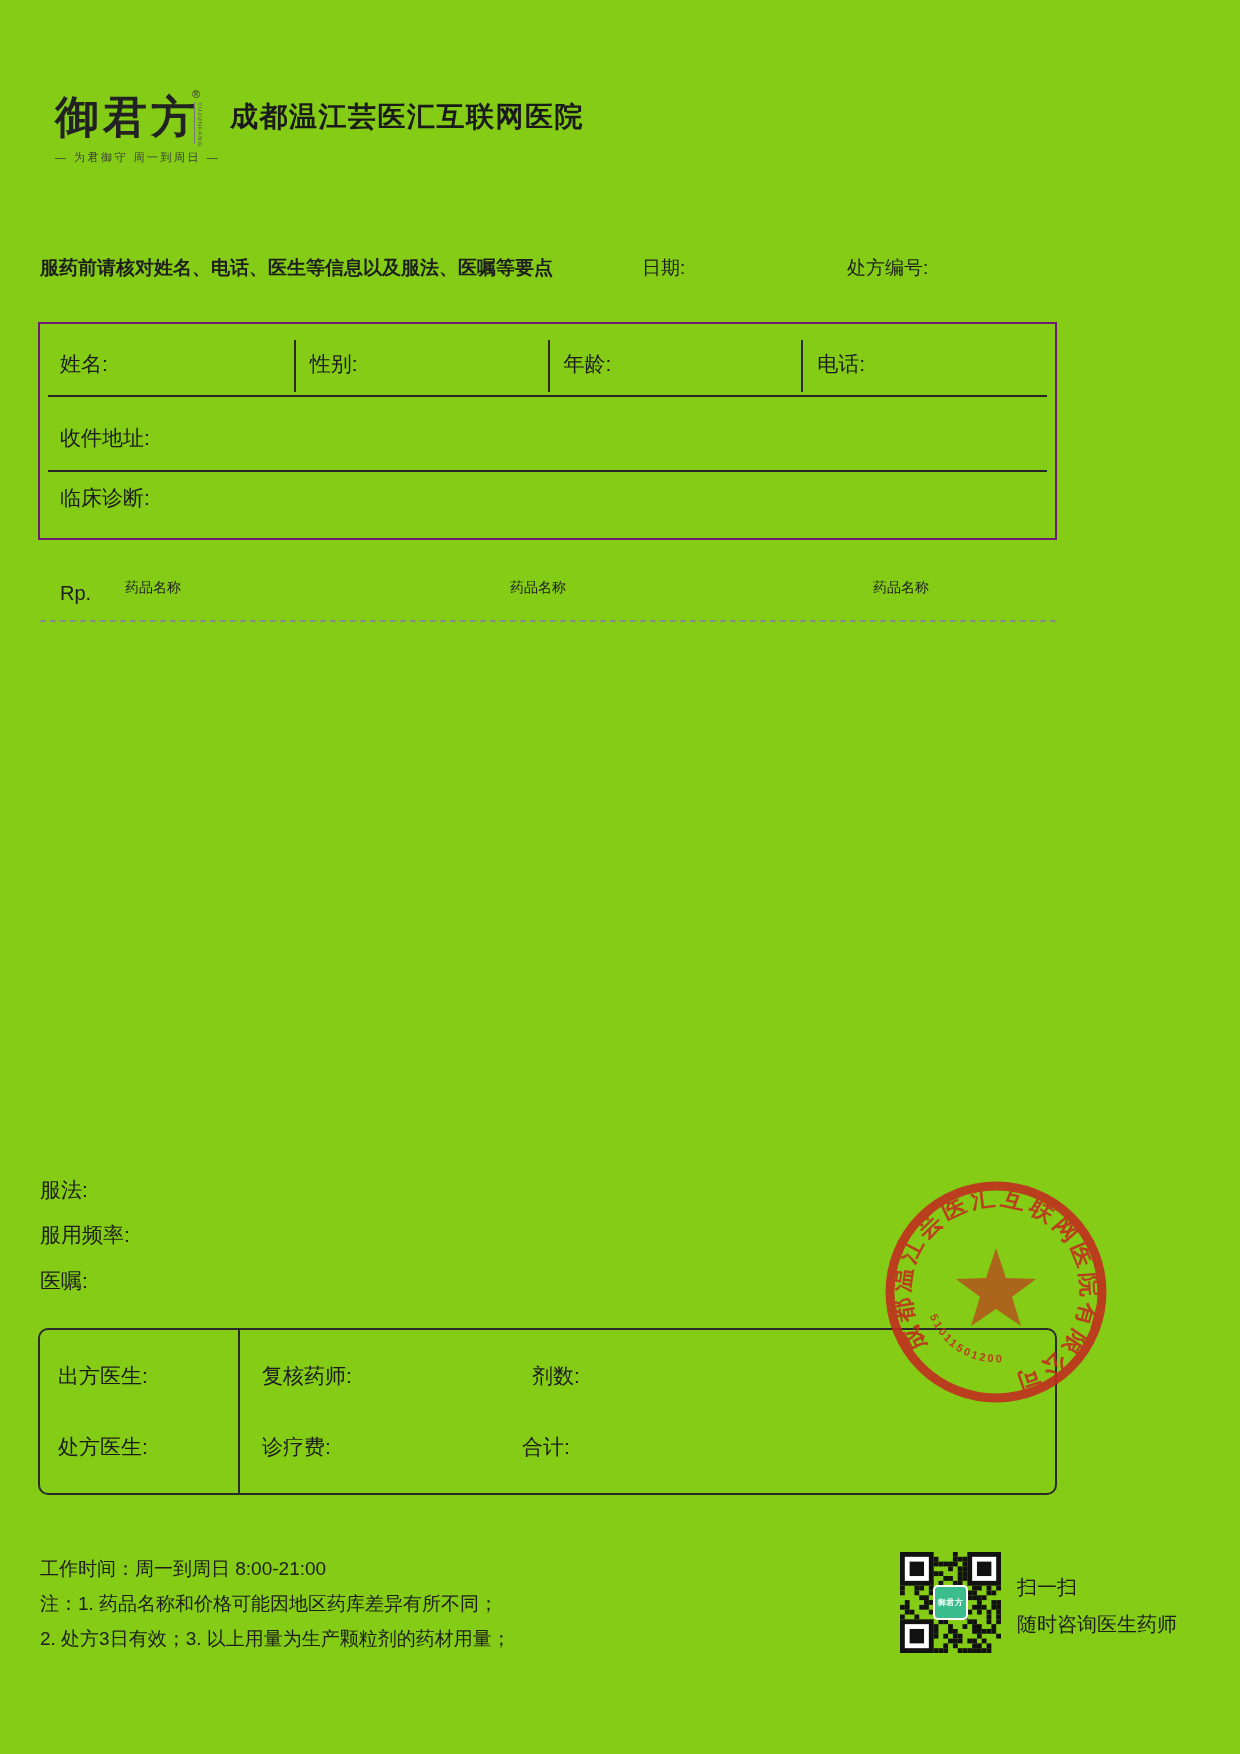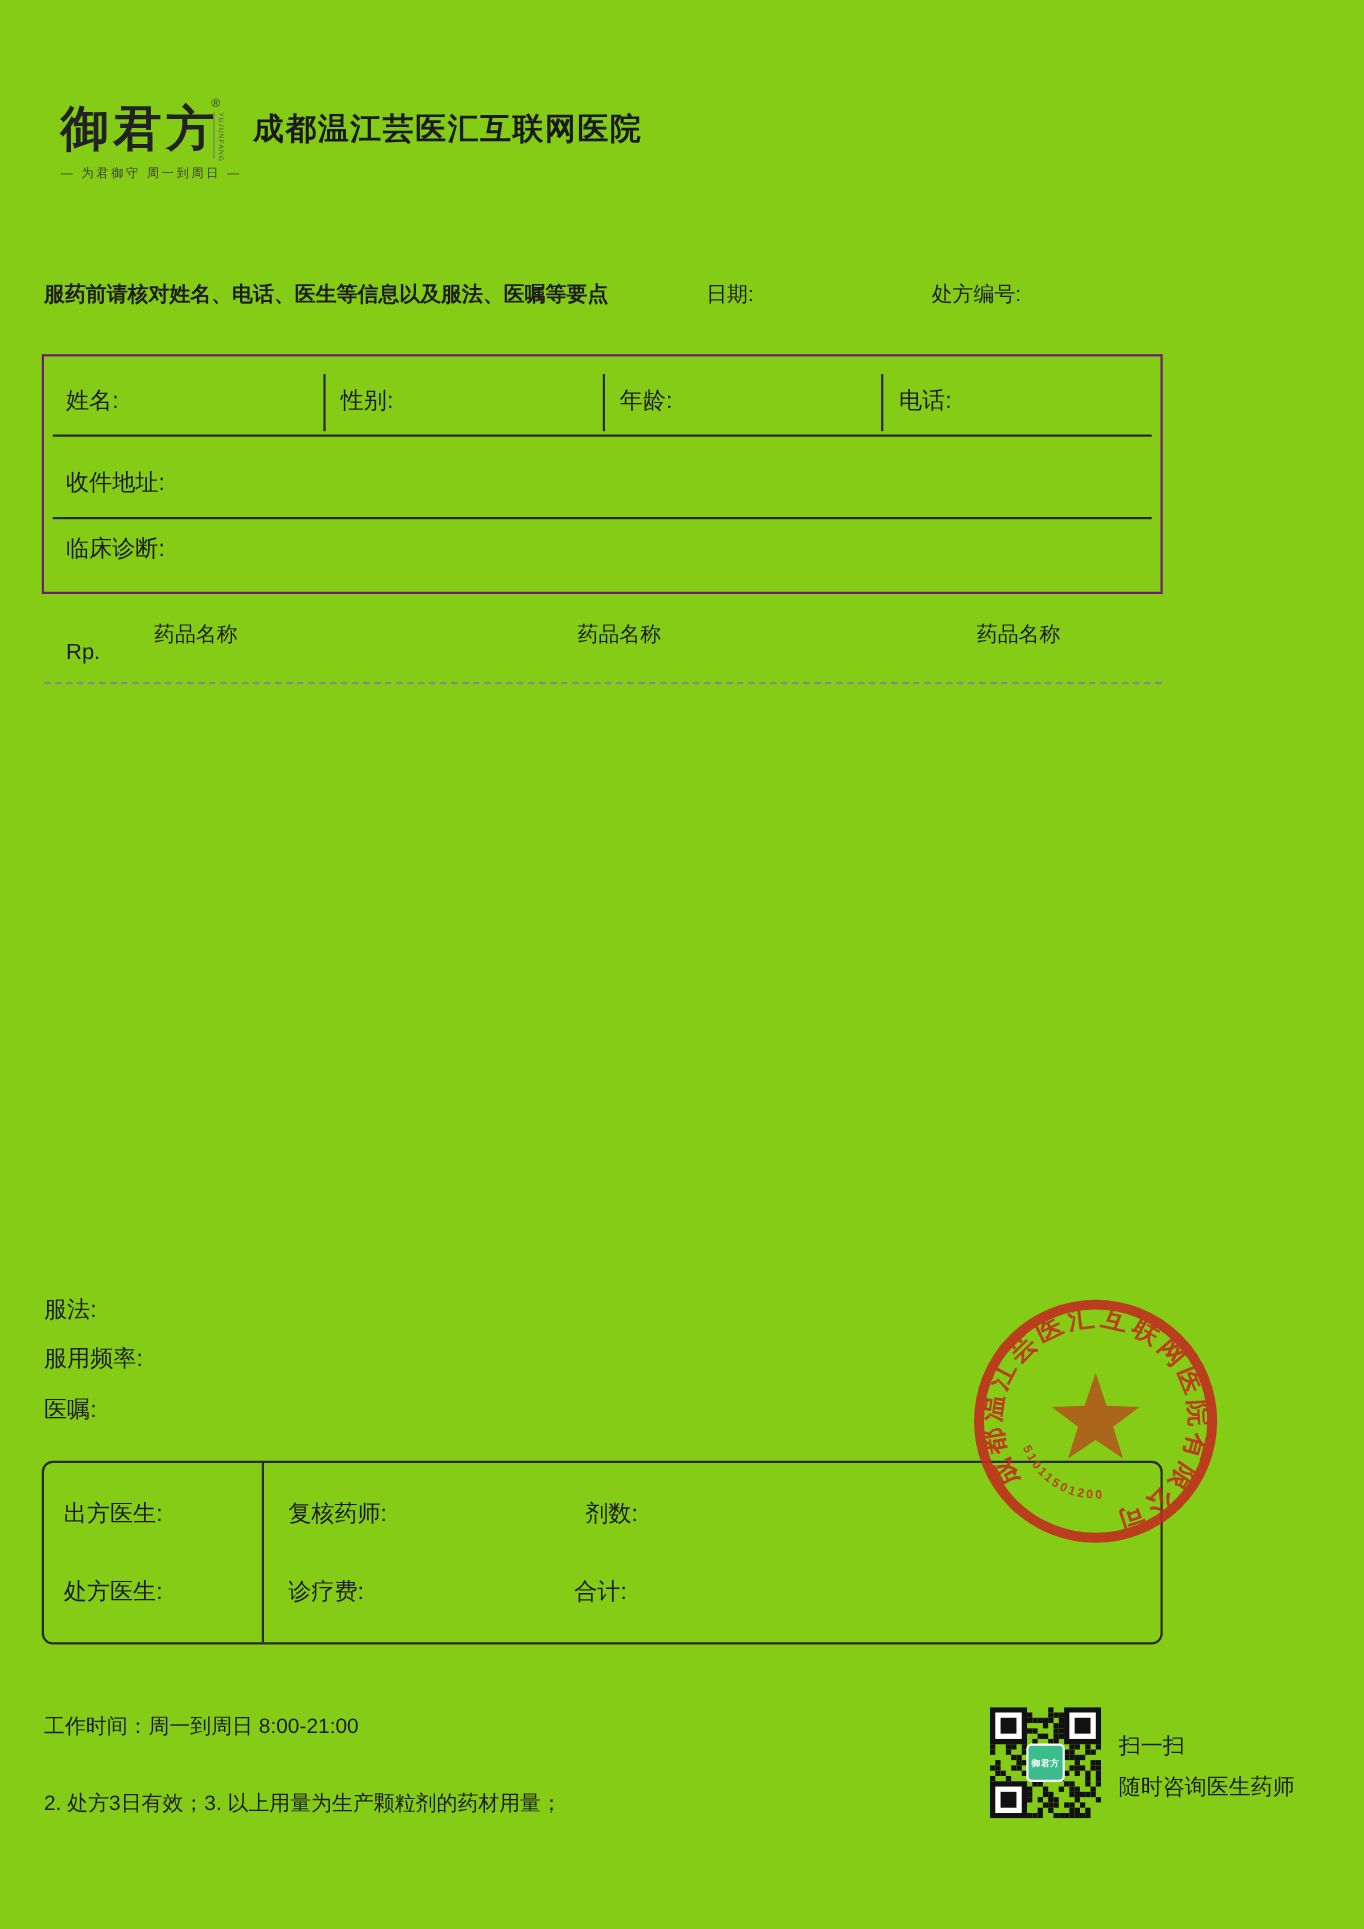--- a/index.html
+++ b/index.html
@@ -19,21 +19,21 @@
   .notice{left:40px;top:255px;font-size:19px;color:#1d1d1d;font-weight:bold;}
   .date-label{left:642px;top:255px;font-size:19px;}
   .rxno-label{left:847px;top:255px;font-size:19px;}
   
   .patient-box{left:38px;top:322px;width:1019px;height:218px;border:2px solid #701a75;border-radius:0;box-sizing:border-box;}
   .patient-box .cell-label{position:absolute;font-size:21px;color:#1b1b1b;}
   .vsep{position:absolute;top:16px;height:52px;width:2px;background:#2a2a2a;}
   .hline{position:absolute;left:8px;right:8px;height:2px;background:#262626;}
   
   .rp-label{left:60px;top:582px;font-size:20px;}
-  .drug-col{position:absolute;top:564px;font-size:19px;margin-left:15px;}
+  .drug-col{position:absolute;top:579px;font-size:14px;}
   .dashed-divider{left:40px;top:620px;width:1016px;border-top:2px dashed #8a8a8a;}
   
   .usage-label{left:40px;font-size:21px;}
   
   .sig-box{left:38px;top:1328px;width:1019px;height:167px;border:2px solid #2a2a2a;border-radius:10px;box-sizing:border-box;}
   .sig-box .sig-label{position:absolute;font-size:21px;color:#1b1b1b;}
   .sig-vsep{position:absolute;left:198px;top:0;bottom:0;width:2px;background:#2a2a2a;}
   
   .stamp{left:876px;top:1172px;width:240px;height:240px;opacity:.88;}
   
@@ -103,20 +103,21 @@
     <polygon points="120,76 130,106 160,107 136,125 145,154 120,137 95,154 104,125 80,107 110,106" fill-opacity="0.72" fill="#c22b1e"></polygon>
     <text font-size="24" font-weight="bold" letter-spacing="4" fill="#c22b1e">
       <textPath href="#ring-text-path">成都温江芸医汇互联网医院有限公司</textPath>
     </text>
     <text font-size="11" font-weight="bold" letter-spacing="2.5" fill="#c22b1e">
       <textPath href="#serial-text-path">5101150120023</textPath>
     </text>
   </svg>
 
   <div class="abs foot-line" style="top:1556px;">工作时间：周一到周日 8:00-21:00</div>
+  <div class="abs foot-line" style="top:1591px;">注：1. 药品名称和价格可能因地区药库差异有所不同；</div>
   <div class="abs foot-line" style="top:1626px;">2. 处方3日有效；3. 以上用量为生产颗粒剂的药材用量；</div>
 
   <div class="abs qr-wrap">
     <svg id="qr-svg" viewBox="0 0 100 100" width="101" height="101" fill="#111">
         <rect x="52.38" y="0.00" width="4.76" height="4.76"></rect>
         <rect x="33.33" y="4.76" width="4.76" height="4.76"></rect>
         <rect x="52.38" y="4.76" width="4.76" height="4.76"></rect>
         <rect x="57.14" y="4.76" width="4.76" height="4.76"></rect>
         <rect x="61.90" y="4.76" width="4.76" height="4.76"></rect>
         <rect x="33.33" y="9.52" width="4.76" height="4.76"></rect>

